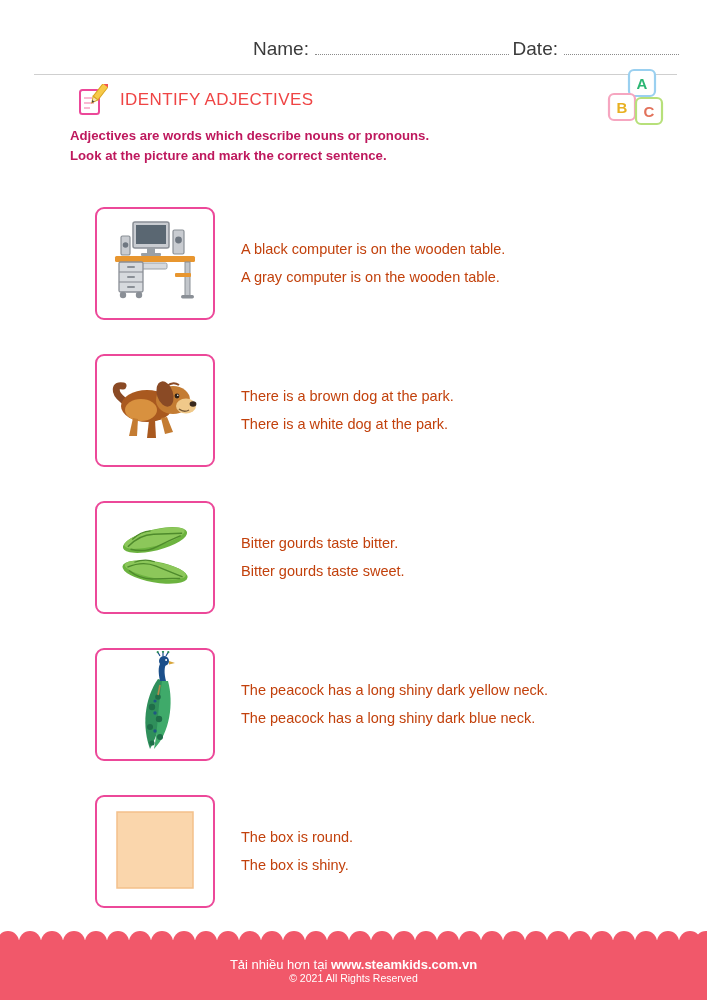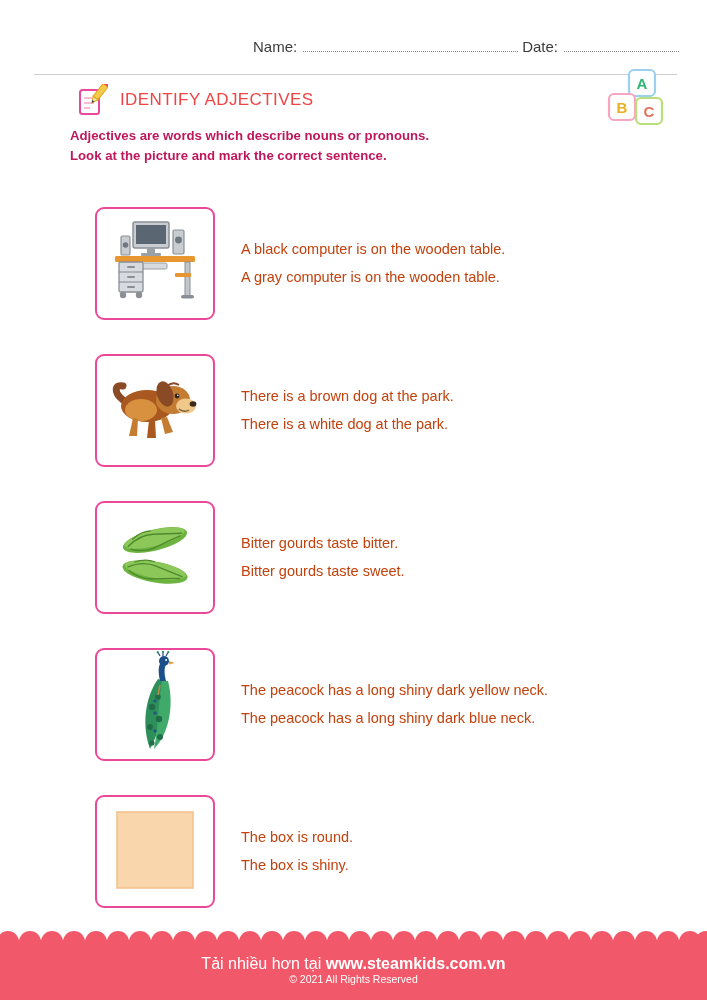--- a/index.html
+++ b/index.html
@@ -64,21 +64,21 @@
       #26a69a 44%, #26a69a 66%,
       #5b8ff9 66%, #5b8ff9 84%,
       #8e44ad 84%, #8e44ad 100%);
   }
   .name-date {
     position: absolute;
     left: 253px; top: 38px;
     width: 430px;
     display: flex;
     align-items: baseline;
-    font-size: 15px;
+    font-size: 19px;
     color: #3b3b3b;
   }
   .nd-label { white-space: nowrap; }
   .nd-line {
     flex: 1;
     border-bottom: 1px dotted #8b8b8b;
     margin: 0 4px 3px 6px;
     height: 1px;
   }
   .nd-line.short { max-width: 115px; flex: none; width: 115px; }
@@ -178,21 +178,21 @@
     position: absolute;
     left: 0; top: 12px;
     width: 707px; height: 60px;
     background: #f1586a;
     display: flex;
     flex-direction: column;
     align-items: center;
     justify-content: center;
   }
   .footer-line1 {
-    font-size: 16px;
+    font-size: 13px;
     color: #ffffff;
   }
   .footer-line1 b { font-weight: bold; }
   .footer-line2 {
     font-size: 10.5px;
     color: #ffffff;
   }
 </style>
 </head>
 <body>

